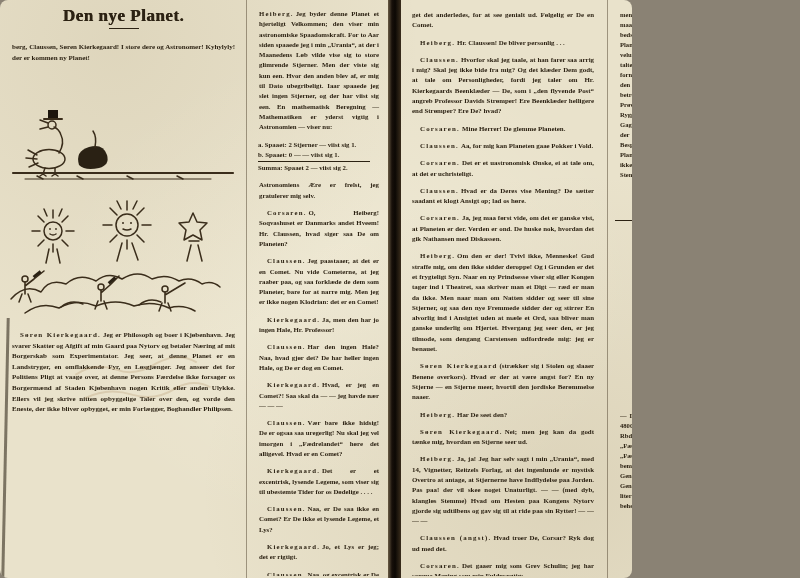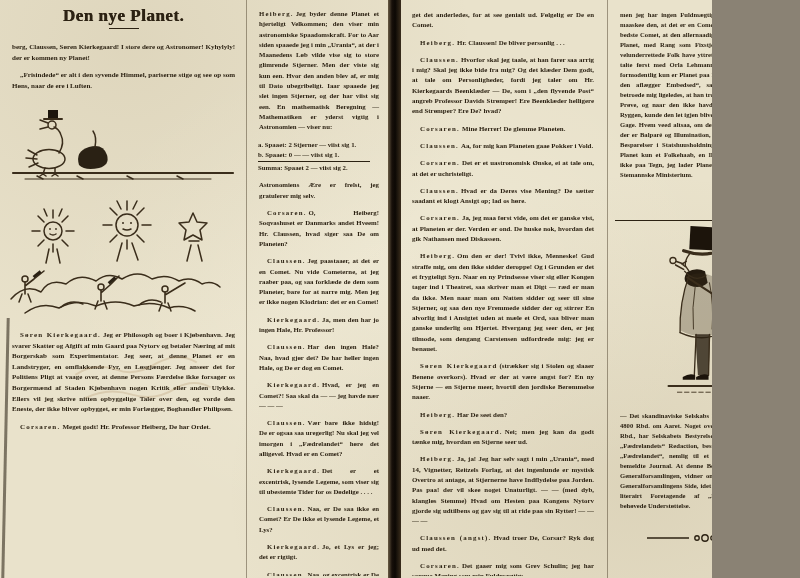--- a/index.html
+++ b/index.html
@@ -1,24 +1,25 @@
 <!DOCTYPE html>
 <html><head>
 <meta charset="utf-8">
 <style>
   html,body{margin:0;padding:0;background:#8a8274;}
   #page{
-    position:relative;width:712px;height:578px;overflow:hidden;
+    position:relative;width:632px;height:578px;overflow:hidden;
     background:
       radial-gradient(ellipse at 18% 8%, rgba(130,108,62,.10), transparent 42%),
       radial-gradient(ellipse at 90% 85%, rgba(130,108,62,.12), transparent 46%),
       radial-gradient(ellipse at 55% 50%, rgba(255,252,238,.25), transparent 60%),
       #e9e2cb;
     font-family:"Liberation Serif","DejaVu Serif",serif;
     color:#2c2213;
+    border-radius:8px;
   }
   .col{position:absolute;top:0;overflow:hidden;}
   #col1{left:5px;top:2px;width:237px;height:574px;font-size:7px;line-height:10.6px;font-weight:bold;text-align:justify;}
   #col2{left:252px;top:2px;width:134px;height:574px;font-size:6.8px;line-height:10.3px;font-weight:bold;text-align:justify;}
   #col3{left:405px;top:3px;width:196px;height:573px;font-size:6.9px;line-height:10.3px;font-weight:bold;text-align:justify;}
   #col4{left:613px;top:3px;width:184px;height:573px;font-size:6.6px;line-height:10px;font-weight:bold;text-align:justify;}
   p{margin:7px;text-indent:8px;}
   p.noindent{text-indent:0;}
   .speaker{letter-spacing:1.2px;}
   .speaker:empty{display:none;margin:0;}
@@ -61,21 +62,20 @@
 <body>
 
 <div id="page">
 
   <div id="col1" class="col">
     <div class="headline">Den nye Planet.</div>
     <div class="head-rule"></div>
 
     <div id="c1-intro" class="clip">
       <p class="noindent"><span>berg, Claussen, Søren Kierkegaard! I store dere og Astronomer! Kyhylyly! der er kommen ny Planet!</span></p>
-      <p><span>„Frisindede“ er alt i den syvende Himmel, pariserne stige og see op som Høns, naar de ere i Luften.</span></p>
     </div>
 
     <svg class="illu" width="234" height="84" viewBox="0 0 234 84" title="flok Gjæs, to med høie Hatte, der see op mod Himlen">
       <g class="ink">
 
         <path d="M6 72 H226" stroke-width="2.2"></path>
         <path d="M18 78 H204" stroke-width="1"></path>
         <path d="M30 75 l6 3 M70 75 l6 3 M120 75 l6 3 M170 75 l6 3"></path>
 
         <ellipse cx="42" cy="58" rx="16" ry="9.5"></ellipse>
@@ -153,21 +153,20 @@
         <rect x="99" y="92" width="9" height="3" transform="rotate(-42 103 94)" fill="#2a2114" stroke="none"></rect>
         <path d="M89 114 l-3 8 M95 114 l3 8"></path>
         <circle cx="156" cy="102" r="3"></circle>
         <path d="M156 105 v11 M156 108 l10 -6 M166 102 l10 -6" stroke-width="1.6"></path>
         <path d="M153 116 l-3 8 M159 116 l3 8"></path>
       </g>
     </svg>
 
     <div id="c1-lower" class="clip">
       <p><span class="speaker">Søren Kierkegaard.</span><span>Jeg er Philosoph og boer i Kjøbenhavn. Jeg svarer Skatter og Afgift af min Gaard paa Nytorv og betaler Næring af mit Borgerskab som Experimentator. Jeg seer, at denne Planet er en Landstryger, en omflakkende Fyr, en Løsgjænger. Jeg anseer det for Politiens Pligt at vaage over, at denne Persons Færdelse ikke forsager os Borgermænd af Staden Kjøbenhavn nogen Kritik eller anden Ulykke. Ellers vil jeg skrive nitten opbyggelige Taler over den, og vorde den Eneste, der ikke bliver opbygget, er min Forlægger, Boghandler Philipsen.</span></p>
-      <p><span class="speaker">Corsaren.</span><span>Meget godt! Hr. Professor Heiberg, De har Ordet.</span></p>
     </div>
   </div>
 
   <svg id="bleed" viewBox="0 0 150 60">
     <g stroke="#8a5a22" fill="none" stroke-width="2">
       <path d="M6 18 q20 -12 42 -2 q18 8 40 -4 q22 -10 40 2"></path>
       <path d="M14 42 q24 -10 48 0 q22 8 44 -4 q18 -8 34 2"></path>
     </g>
   </svg>
 

